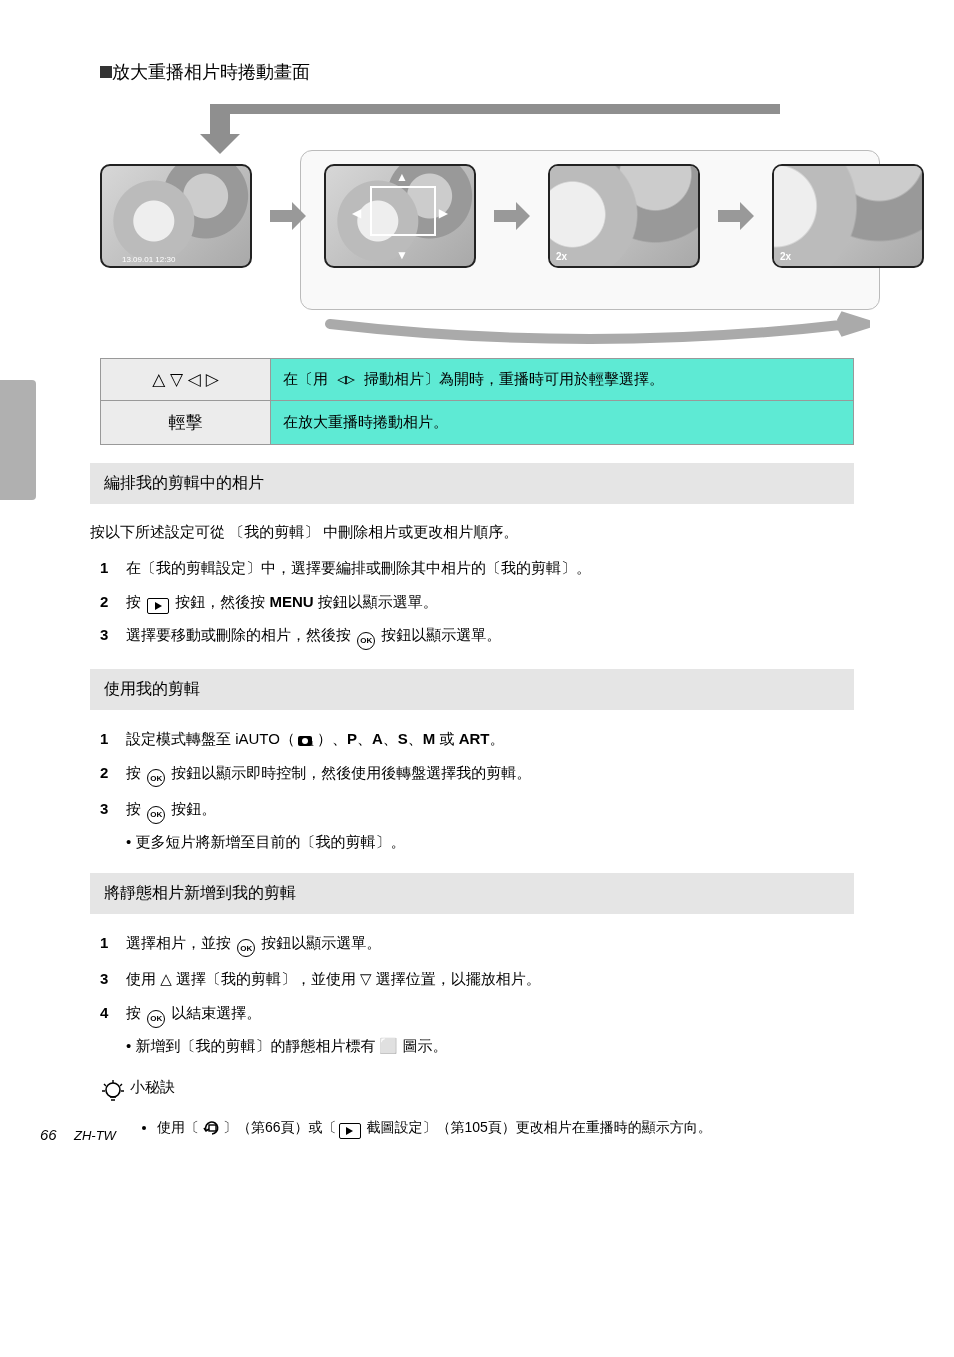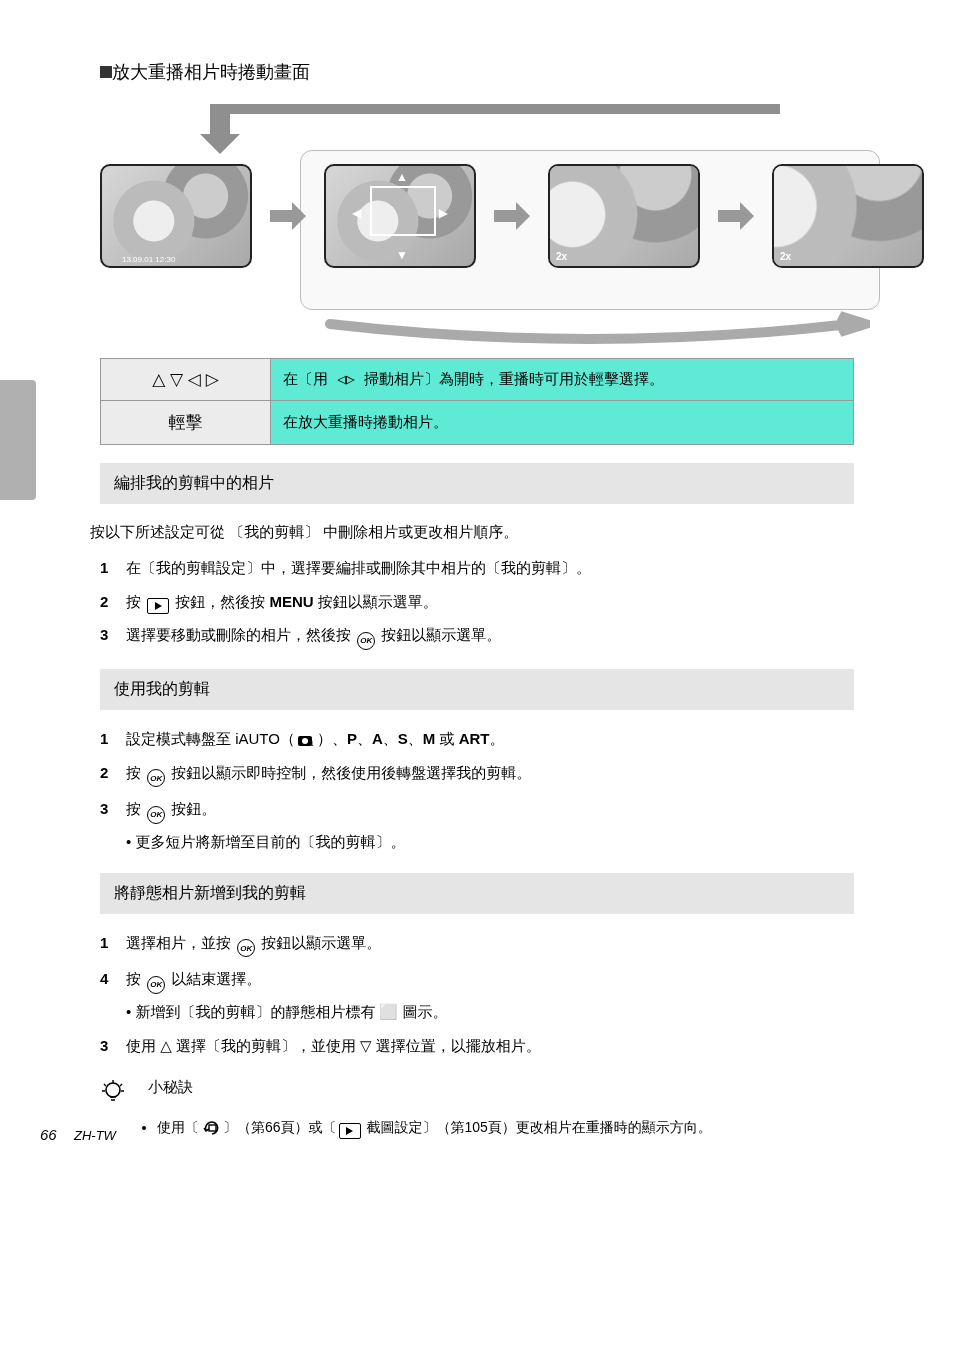--- a/index.html
+++ b/index.html
@@ -21,32 +21,32 @@
   .mini-arrows span { position: absolute; font-size: 12px; color: #fff; }
   .group-box { position: absolute; left: 200px; top: 46px; width: 580px; height: 160px; border: 1px solid #bbb; border-radius: 12px; background: rgba(200,200,200,0.1); }
   .loop-arrow { position: absolute; left: 210px; bottom: -10px; width: 560px; height: 40px; }
   .zoom-badge { position:absolute; left:6px; bottom:4px; font-size:10px; font-weight:bold; color:#fff; }
   
   .ops-table { width: calc(100% - 60px); margin: 0 30px 18px 30px; border-collapse: collapse; font-size: 15px; }
   .ops-table td, .ops-table th { border: 1px solid #999; padding: 10px 12px; vertical-align: middle; }
   .ops-table .cell-left { background: #ececec; width: 170px; text-align: center; font-size: 17px; }
   .ops-table .cell-right { background: #5eead4; font-family: Liberation Mono, monospace; }
   
-  .section-banner { background: #e5e5e5; margin: 0 30px 16px 30px; padding: 10px 14px; font-size: 16px; }
+  .section-banner { background: #e5e5e5; margin: 0 30px 16px 20px; padding: 10px 14px; font-size: 16px; }
   .body-text { margin: 0 30px 12px 20px; font-size: 15px; line-height: 1.55; }
   .step-list { margin: 0 30px 18px 30px; font-size: 15px; line-height: 1.7; }
   .step-list li { margin-bottom: 8px; list-style: none; padding-left: 26px; position: relative; }
   .step-list li::before { content: attr(data-num); position: absolute; left: 0; font-weight: bold; }
-  .ok-circ { display:inline-flex; align-items:center; justify-content:center; width:18px; height:18px; border:1.5px solid #000; border-radius:50%; font-size:8px; font-weight:bold; vertical-align:-3px; margin:1px 2px;font-style:italic; }
+  .ok-circ { display:inline-flex; align-items:center; justify-content:center; width:18px; height:18px; border:1.5px solid #000; border-radius:50%; font-size:8px; font-weight:bold; vertical-align:-3px; margin:1px 2px; }
   .play-ico { display:inline-flex; align-items:center; justify-content:center; width:22px; height:16px; border:1.5px solid #000; border-radius:2px; vertical-align:-3px; margin:0 2px; }
   .play-ico::after { content:""; width:0; height:0; border-left:7px solid #000; border-top:4px solid transparent; border-bottom:4px solid transparent; }
   .cam-ico { display:inline-flex; vertical-align:-3px; margin:0 2px; }
   .tri { font-family: Arial; }
   
-  .tips-row { display:flex; align-items:flex-start; gap:22px; margin:20px 30px 8px 30px; }
+  .tips-row { display:flex; align-items:flex-start; gap:4px; margin:20px 30px 8px 30px; }
   .tips-bulb { flex:none; }
   .tips-title { font-size:15px; }
   .tips-list { margin: 4px 30px 0 76px; font-size:14px; line-height:1.6; }
   .tips-list li { list-style: disc; margin-left: 11px; }
   .rot-ico { display:inline-flex; vertical-align:-4px; margin:0 3px; }
   .page-num { position:absolute; left:40px; bottom:36px; font-size:15px; font-style:italic; }
   .page-label { position:absolute; left:74px; bottom:36px; font-size:13px; font-style:italic; }
 </style>
 </head>
 <body>
@@ -156,26 +156,26 @@
       按 <span class="ok-circ">OK</span> 按鈕。
       <div style="margin-top:4px; padding-left:0;">• <span>更多短片將新增至目前的〔我的剪輯〕。</span></div>
     </li>
   </ol>
 
   <div class="section-banner">將靜態相片新增到我的剪輯</div>
   <ol class="step-list">
     <li data-num="1">
       選擇相片，並按 <span class="ok-circ">OK</span> 按鈕以顯示選單。
     </li>
+    <li data-num="3">
+      使用 <span class="tri">△</span> 選擇〔我的剪輯〕，並使用 <span class="tri">▽</span> 選擇位置，以擺放相片。
+    </li>
     <li data-num="4">
       按 <span class="ok-circ">OK</span> 以結束選擇。
       <div style="margin-top:4px;">• <span>新增到〔我的剪輯〕的靜態相片標有 ⬜ 圖示。</span></div>
-    </li>
-    <li data-num="3">
-      使用 <span class="tri">△</span> 選擇〔我的剪輯〕，並使用 <span class="tri">▽</span> 選擇位置，以擺放相片。
     </li>
   </ol>
 
   <div class="tips-row">
     <span class="tips-bulb">
       <svg width="26" height="26" viewBox="0 0 26 26">
           <circle cx="13" cy="12" r="7" fill="none" stroke="#000" stroke-width="1.6"></circle>
           <path d="M10 19h6M11 22h4" stroke="#000" stroke-width="1.6"></path>
           <path d="M13 2v3M4 6l2 2M22 6l-2 2M2 13h3M21 13h3" stroke="#000" stroke-width="1.4"></path>
         </svg>

